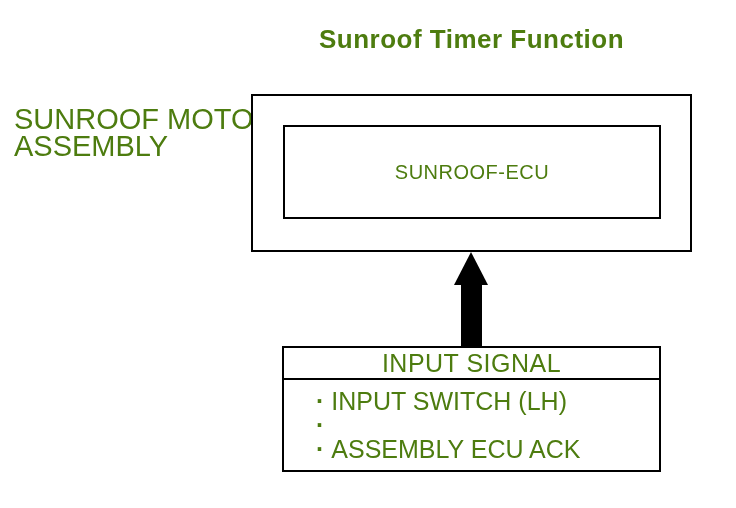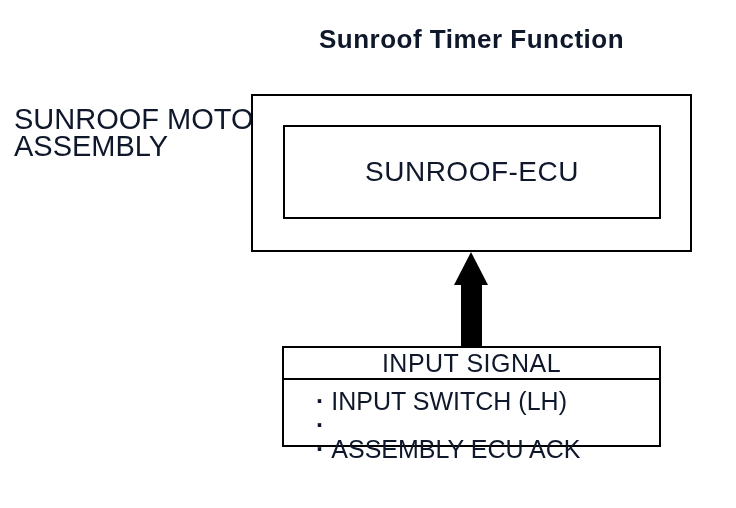--- a/index.html
+++ b/index.html
@@ -5,21 +5,21 @@
   html, body {
     margin: 0;
     padding: 0;
     background: #ffffff;
   }
   .canvas {
     position: relative;
     width: 736px;
     height: 508px;
     background: #ffffff;
-    color: #0f172a;
+    color: #4d7c0f;
     font-family: "Liberation Sans", sans-serif;
     overflow: hidden;
   }
   .title {
     position: absolute;
     left: 251px;
     top: 24px;
     width: 441px;
     text-align: center;
     font-size: 26px;
@@ -52,21 +52,21 @@
     width: 378px;
     height: 94px;
     border: 2px solid #000000;
     box-sizing: border-box;
     background: #ffffff;
     display: flex;
     align-items: center;
     justify-content: center;
   }
   .ecu-label {
-    font-size: 28px;
+    font-size: 20px;
     letter-spacing: 0.5px;
     white-space: nowrap;
   }
   .arrow-head {
     position: absolute;
     left: 454px;
     top: 252px;
     width: 0;
     height: 0;
     border-left: 17px solid transparent;
@@ -79,21 +79,21 @@
     top: 283px;
     width: 21px;
     height: 63px;
     background: #000000;
   }
   .input-box {
     position: absolute;
     left: 282px;
     top: 346px;
     width: 379px;
-    height: 101px;
+    height: 126px;
     border: 2px solid #000000;
     box-sizing: border-box;
     background: #ffffff;
   }
   .input-header {
     height: 32px;
     line-height: 30px;
     border-bottom: 2px solid #000000;
     box-sizing: border-box;
     text-align: center;

